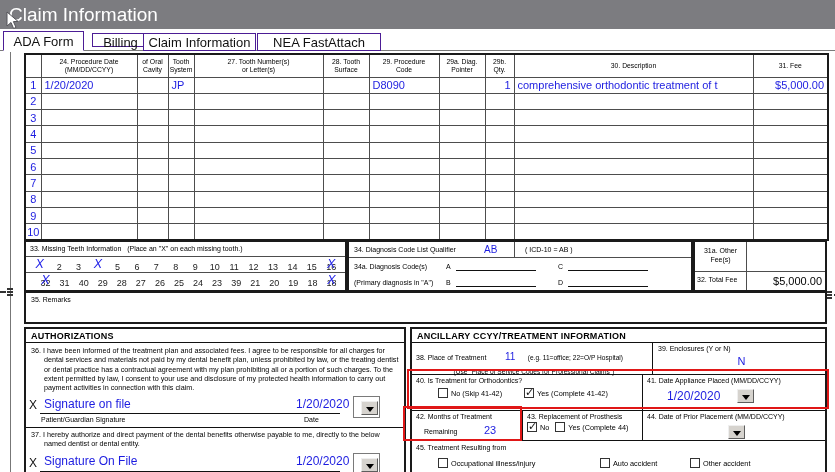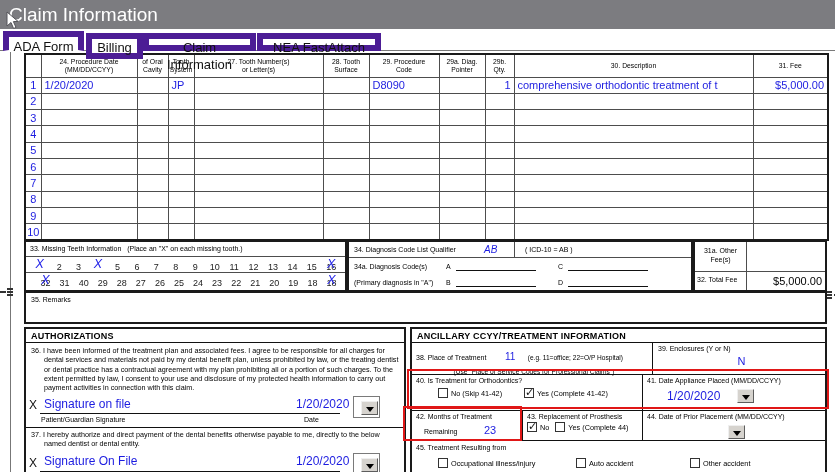--- a/index.html
+++ b/index.html
@@ -8,25 +8,25 @@
   .page { position:absolute; left:0; top:0; width:835px; height:472px; }
 
   
   .titlebar { position:absolute; left:0; top:0; width:835px; height:29px;
     background:#7c7c80; color:#fff; font-size:19px; line-height:29px; padding-left:9px; }
   .cursor { position:absolute; left:6px; top:9px; }
 
   
   .tab-baseline { position:absolute; left:0; top:50px; width:835px; height:0;
     border-top:1px solid #7a7a7a; }
-  .tab { position:absolute; background:#fff; border:6px solid #4c1d95;
+  .tab { position:absolute; background:#fff; border:1px solid #4c1d95;
     font-size:13px; color:#111; text-align:center; z-index:2; cursor:default; }
   .tab-active { left:3px; top:31px; width:81px; height:20px; line-height:20px;
     border-bottom:1px solid #fff; z-index:3; }
-  .tab-i1 { left:86px; top:33px; width:57px; height:26px; line-height:17px; }
+  .tab-i1 { left:92px; top:33px; width:57px; height:14px; line-height:17px; }
   .tab-i2 { left:143px; top:33px; width:113px; height:18px; line-height:17px; }
   .tab-i3 { left:257px; top:33px; width:124px; height:18px; line-height:17px; }
 
   
   .page-edge-left { position:absolute; left:10px; top:52px; width:0; height:420px;
     border-left:1px solid #777; }
   .fold { position:absolute; width:14px; height:8px; }
   .fold .dash { position:absolute; top:3px; width:6px; border-top:2px solid #333; }
   .fold .tri  { position:absolute; width:6px; height:8px;
     border-top:2px solid #333; border-bottom:2px solid #333; }
@@ -46,21 +46,21 @@
   table.proc td { height:16.3px; font-size:11px; color:#1c1ce0; white-space:nowrap;
     vertical-align:middle; }
   td.c-num { font-size:8px; color:#000; text-align:center; }
   td.c-date, td.c-system, td.c-code, td.c-desc { text-align:left; padding-left:3px; }
   td.c-qty, td.c-fee { text-align:right; padding-right:3px; }
 
   
   .box { position:absolute; border:2px solid #1a1a1a; background:#fff; }
   .tiny  { font-size:7px;  color:#000; }
   .tiny2 { font-size:6.6px; color:#000; }
-  .blue  { color:#1c1ce0;font-style:italic; }
+  .blue  { color:#1c1ce0; }
 
   .mt-box { left:24px; top:240px; width:323px; height:52px; }
   .mt-head { height:15px; border-bottom:1px solid #4d4d4d; padding:3px 0 0 4px;
     white-space:nowrap; }
   .mt-row { display:flex; height:16px; border-bottom:1px solid #4d4d4d;
     padding:0 4px; align-items:center; }
   .mt-row:last-child { border-bottom:none; }
   .mt-row2 { padding-left:10px; }
   .tooth { flex:1; position:relative; text-align:center; }
   .tnum { font-size:9px; color:#222; }
@@ -392,21 +392,21 @@
         <span class="tooth"><span class="tnum">32</span><span class="tx">X</span></span>
         <span class="tooth"><span class="tnum">31</span></span>
         <span class="tooth"><span class="tnum">40</span></span>
         <span class="tooth"><span class="tnum">29</span></span>
         <span class="tooth"><span class="tnum">28</span></span>
         <span class="tooth"><span class="tnum">27</span></span>
         <span class="tooth"><span class="tnum">26</span></span>
         <span class="tooth"><span class="tnum">25</span></span>
         <span class="tooth"><span class="tnum">24</span></span>
         <span class="tooth"><span class="tnum">23</span></span>
-        <span class="tooth"><span class="tnum">22</span></span>
+        <span class="tooth"><span class="tnum">39</span></span>
         <span class="tooth"><span class="tnum">21</span></span>
         <span class="tooth"><span class="tnum">20</span></span>
         <span class="tooth"><span class="tnum">19</span></span>
         <span class="tooth"><span class="tnum">18</span></span>
         <span class="tooth"><span class="tnum">18</span><span class="tx">X</span></span>
       </div>
   </div>
 
   <div class="box diag-box">
     <div class="diag-r1 tiny">
@@ -531,21 +531,21 @@
         </div>
       </div>
     </div>
 
     <div class="anc-row anc-r4">
       <div class="tiny" style="padding:3px 0 0 4px;">45. Treatment Resulting from</div>
       <div class="cbrow" style="position:absolute; left:26px; top:13px;">
         <span class="cb"></span>
         <span class="cb-label">Occupational illness/injury</span>
       </div>
-      <div class="cbrow" style="position:absolute; left:164px; top:13px;">
+      <div class="cbrow" style="position:absolute; left:188px; top:13px;">
         <span class="cb"></span>
         <span class="cb-label">Auto accident</span>
       </div>
       <div class="cbrow" style="position:absolute; left:278px; top:13px;">
         <span class="cb"></span>
         <span class="cb-label">Other accident</span>
       </div>
     </div>
   </div>
 

